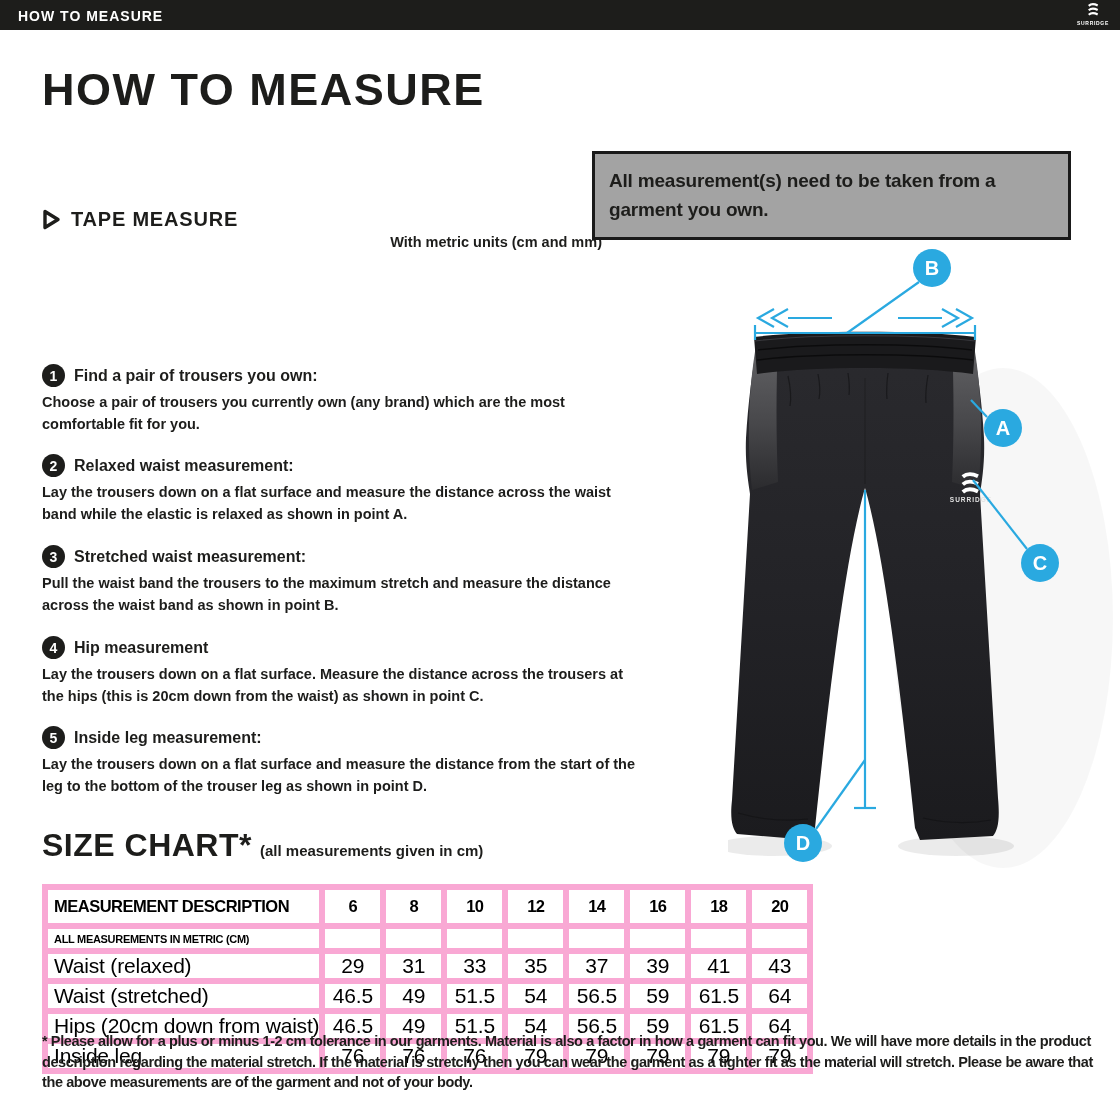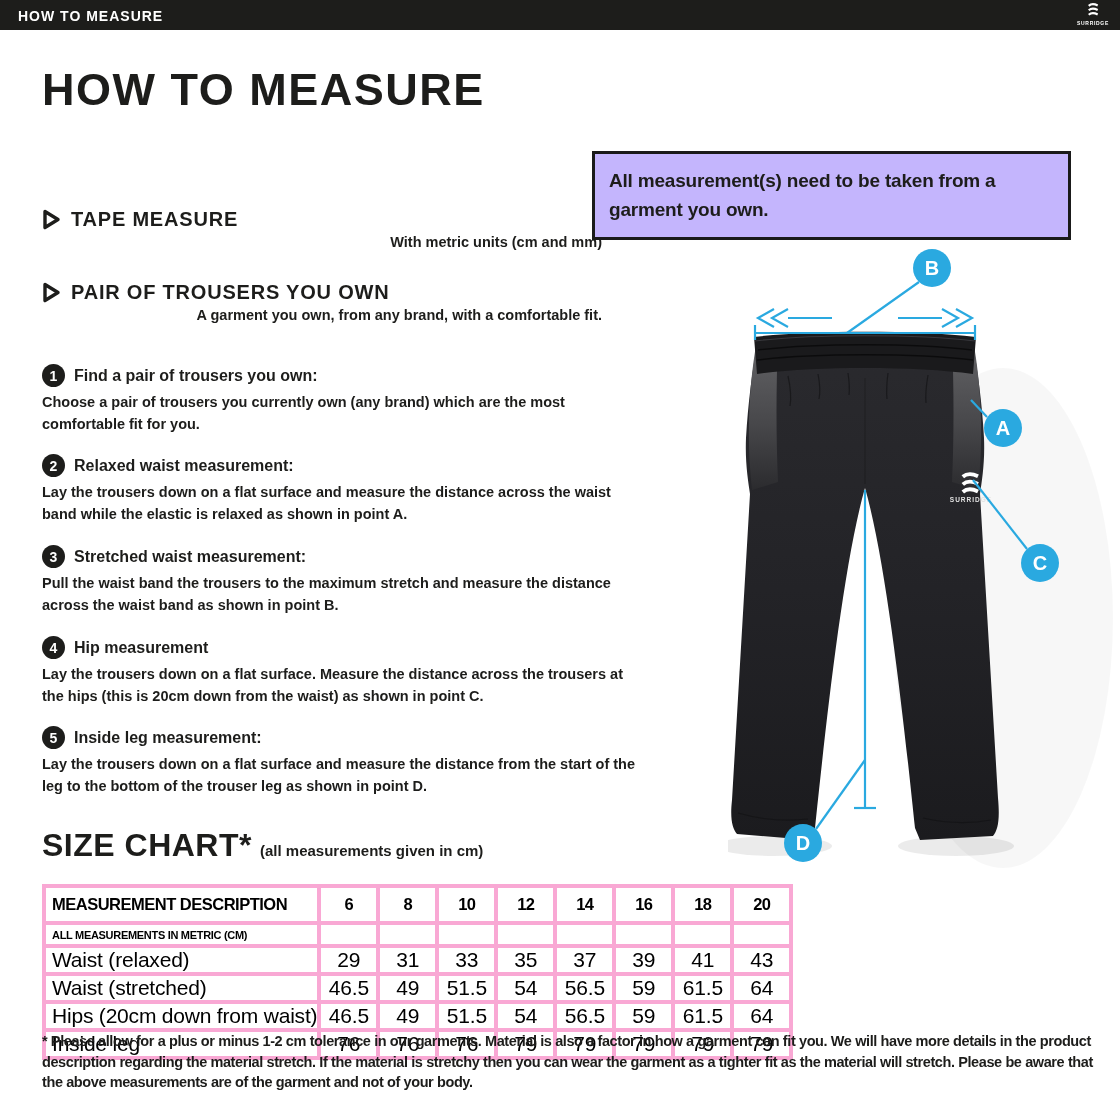--- a/index.html
+++ b/index.html
@@ -18,30 +18,30 @@
   .need-item{position:absolute;left:42px;width:560px;}
   .need-head{display:flex;align-items:center;gap:10px;font-size:20px;font-weight:700;letter-spacing:.8px;}
   .need-desc{font-size:14.5px;font-weight:700;margin-top:3px;margin-left:2px;text-align:right;}
 
   .step{position:absolute;left:42px;width:600px;}
   .step-head{display:flex;align-items:center;gap:9px;}
   .step-num{width:23px;height:23px;border-radius:50%;background:#1d1d1b;color:#fff;font-size:14px;font-weight:700;display:flex;align-items:center;justify-content:center;flex:0 0 23px;}
   .step-title{font-size:16px;font-weight:700;}
   .step-desc{font-size:14.5px;font-weight:700;line-height:1.5;margin-top:5px;}
 
-  .callout{position:absolute;left:592px;top:151px;width:445px;border:3px solid #1a1a1a;padding:12px 14px;font-size:19px;font-weight:700;line-height:1.55;letter-spacing:-.2px;background:#c4b5fd;}
+  .callout{position:absolute;left:592px;top:151px;width:445px;border:3px solid #1a1a1a;padding:12px 14px;font-size:19px;font-weight:700;line-height:1.55;letter-spacing:-.2px;background:#a3a3a3;}
 
   .diagram{position:absolute;left:728px;top:238px;}
 
   .sc-head{position:absolute;left:42px;top:827px;display:flex;align-items:baseline;gap:8px;}
   .sc-title{font-size:32px;font-weight:700;letter-spacing:.5px;}
   .sc-sub{font-size:15px;font-weight:700;}
 
   .size-table{position:absolute;left:42px;top:884px;border-collapse:collapse;color:#000;background:#fff;}
-  .size-table th,.size-table td{border:4px solid #f9a8d4;text-align:center;padding:0;}
+  .size-table th,.size-table td{border:6px solid #f9a8d4;text-align:center;padding:0;}
   .size-table{border:2px solid #000;}
   .size-table .hrow th{height:33px;font-size:16.5px;font-weight:700;letter-spacing:-.5px;border-bottom-width:2px;}
   .size-table .c1{width:236px;text-align:left;padding-left:6px;white-space:nowrap;}
   .size-table .cv{width:55px;}
   .size-table .nrow td{height:19px;font-size:11px;font-weight:700;letter-spacing:-.3px;}
   .size-table .drow td{height:22px;font-size:21px;font-weight:400;letter-spacing:-.2px;}
 
   .footnote{position:absolute;left:42px;top:1031px;width:1056px;font-size:14.5px;font-weight:700;line-height:1.42;letter-spacing:-.4px;}
 </style>
 </head>
@@ -74,29 +74,20 @@
   <div class="need-item" style="top:208px">
     <div class="need-head">
       <svg width="19" height="21" viewBox="0 0 19 21">
           <polygon points="3,2.5 16,10.5 3,18.5" fill="none" stroke="#1d1d1b" stroke-width="3.4" stroke-linejoin="round"></polygon>
         </svg>
       <span>TAPE MEASURE</span>
     </div>
     <div class="need-desc">With metric units (cm and mm)</div>
   </div>
 
-  <div class="need-item" style="top:281px">
-    <div class="need-head">
-      <svg width="19" height="21" viewBox="0 0 19 21">
-          <polygon points="3,2.5 16,10.5 3,18.5" fill="none" stroke="#1d1d1b" stroke-width="3.4" stroke-linejoin="round"></polygon>
-        </svg>
-      <span>PAIR OF TROUSERS YOU OWN</span>
-    </div>
-    <div class="need-desc">A garment you own, from any brand, with a comfortable fit.</div>
-  </div>
 
   <div class="step" style="top:364px">
     <div class="step-head">
       <div class="step-num">1</div>
       <div class="step-title">Find a pair of trousers you own:</div>
     </div>
     <div class="step-desc">Choose a pair of trousers you currently own (any brand) which are the most comfortable fit for you.</div>
   </div>
 
   <div class="step" style="top:454px">

